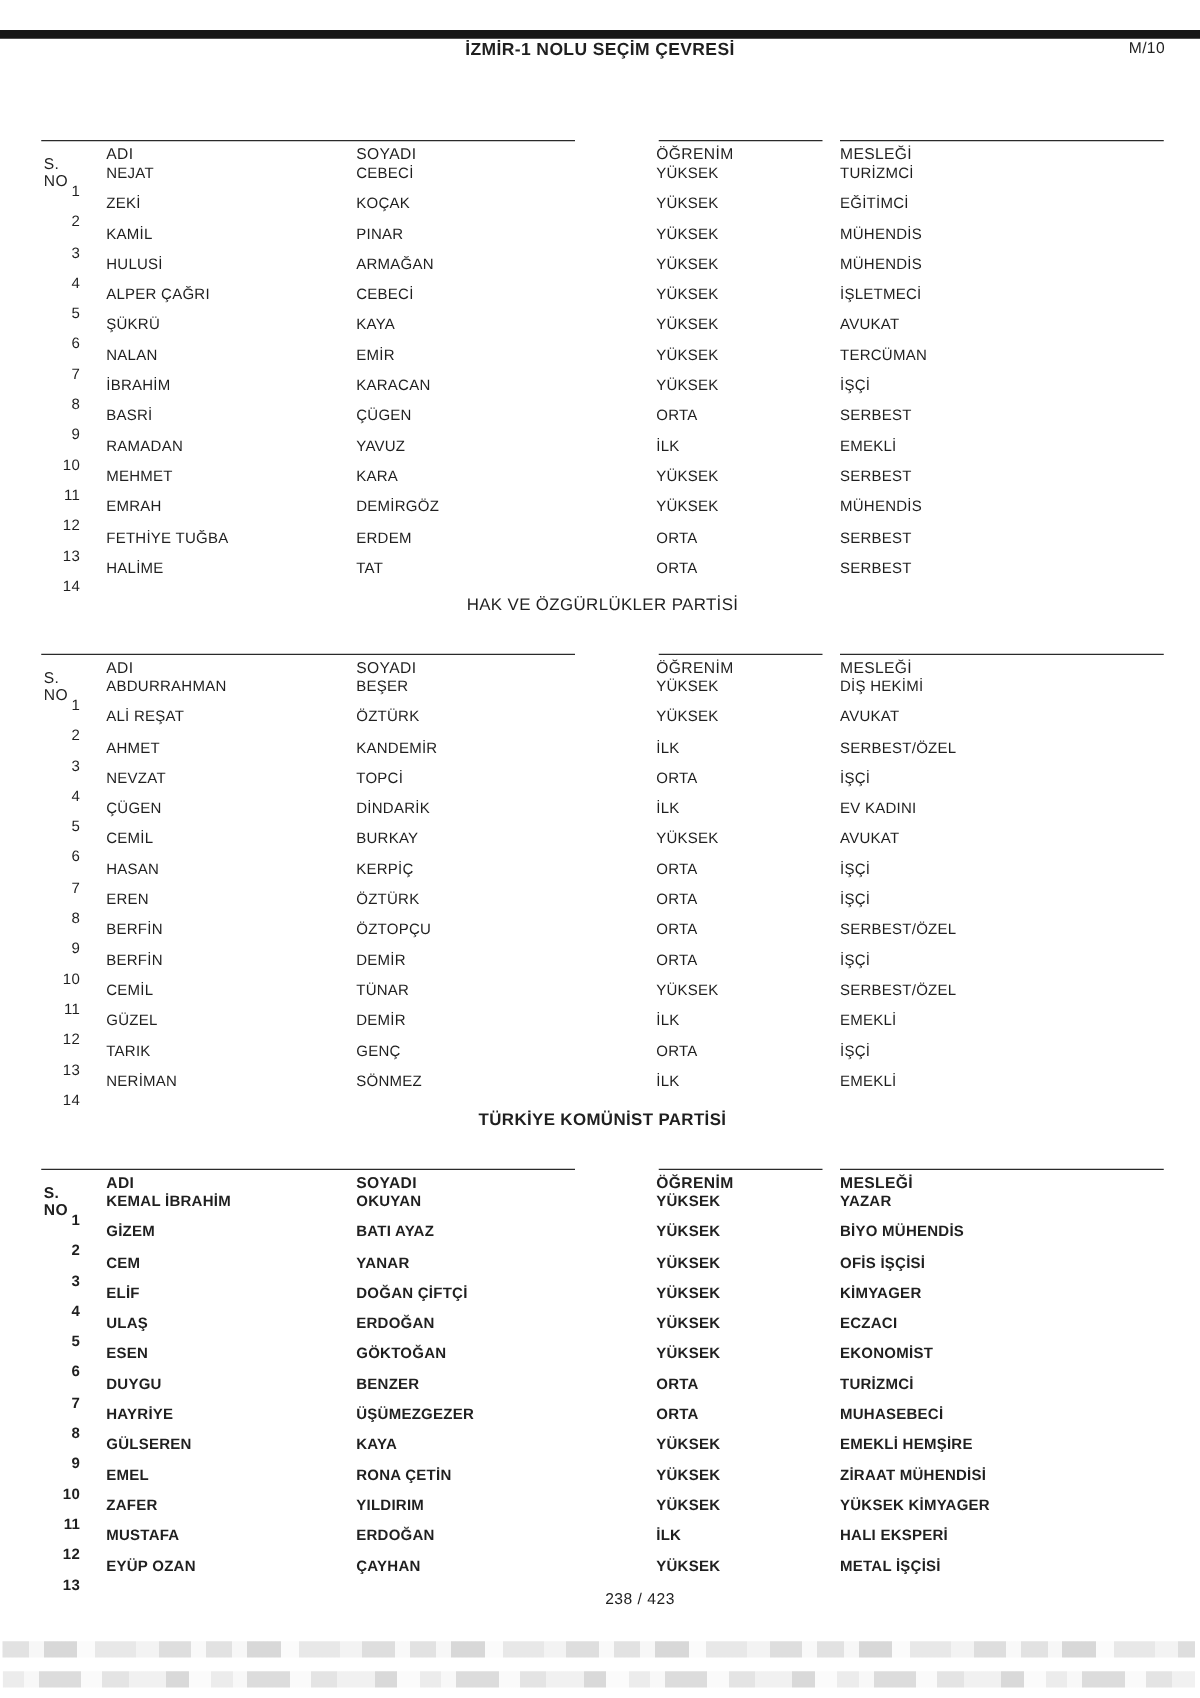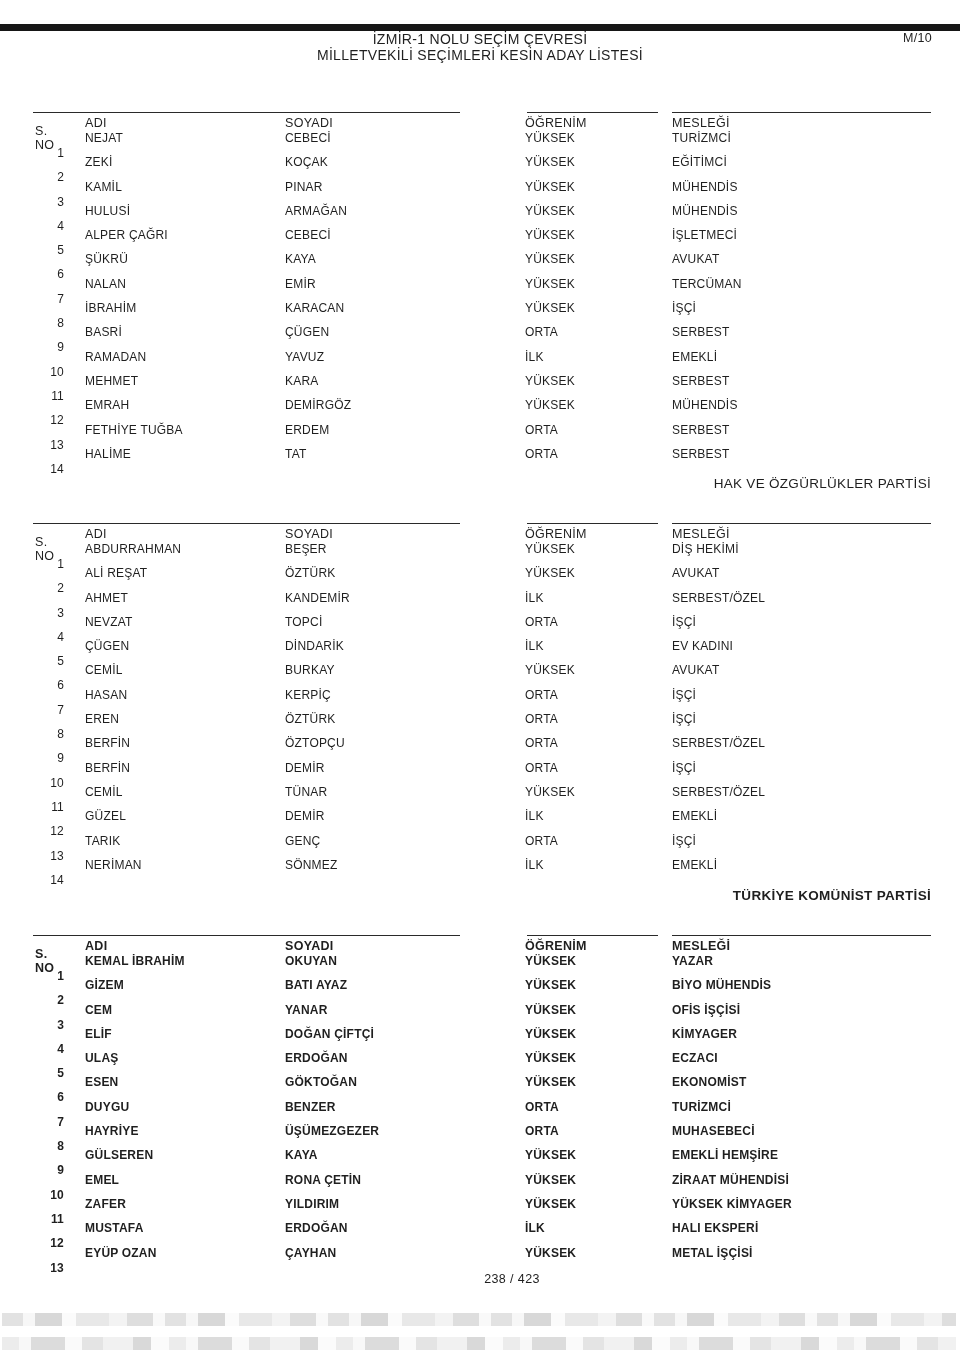--- a/index.html
+++ b/index.html
@@ -27,36 +27,37 @@
   .noise-band.b1{top:1313px;}
   .noise-band.b2{top:1337px; background:
       repeating-linear-gradient(90deg,
         #ececec 0 17px, #f8f8f8 17px 29px, #dcdcdc 29px 63px,
         #fafafa 63px 80px, #e4e4e4 80px 101px, #f1f1f1 101px 131px,
         #d9d9d9 131px 149px, #fbfbfb 149px 167px);}
   
   .title-block{
     position:absolute;left:0;top:31px;width:960px;
     text-align:center;
+    font-weight:bold;
   }
   .title-line{
     font-size:14px;line-height:16px;letter-spacing:.3px;
     white-space:nowrap;
   }
   .doc-code{
     position:absolute;top:31px;right:28px;
     font-size:12.5px;letter-spacing:.3px;
   }
   
   .section{position:absolute;left:33px;width:898px;}
   .section-0{top:94px;}
   .section-1{top:476px;}
   .section-2{top:888px;font-weight:bold;}
   .party-heading{
-    width:898px;text-align:right;
+    width:898px;text-align:center;
     font-size:13.5px;line-height:16px;letter-spacing:.3px;
     margin-bottom:13px;white-space:nowrap;
   }
   .grid-row{
     display:grid;
     grid-template-columns:52px 200px 240px 147px 259px;
     align-items:center;
   }
   .thead{height:18px;font-size:12.5px;letter-spacing:.3px;}
   .thead .c0{text-align:left;padding-left:2px;}
@@ -80,21 +81,20 @@
 </style>
 </head>
 <body>
 
 <div class="page">
 
   <div class="top-bar"></div>
 
   <div class="title-block">
     <div class="title-line">İZMİR-1 NOLU SEÇİM ÇEVRESİ</div>
-    <div class="title-line">MİLLETVEKİLİ SEÇİMLERİ KESİN ADAY LİSTESİ</div>
   </div>
 
   <div class="doc-code">M/10</div>
 
   <div id="sections">
       <div class="section section-0">
         <div class="grid-row thead">
           <div class="c0">S. NO</div>
           <div class="c1">ADI</div>
           <div class="c2">SOYADI</div>

